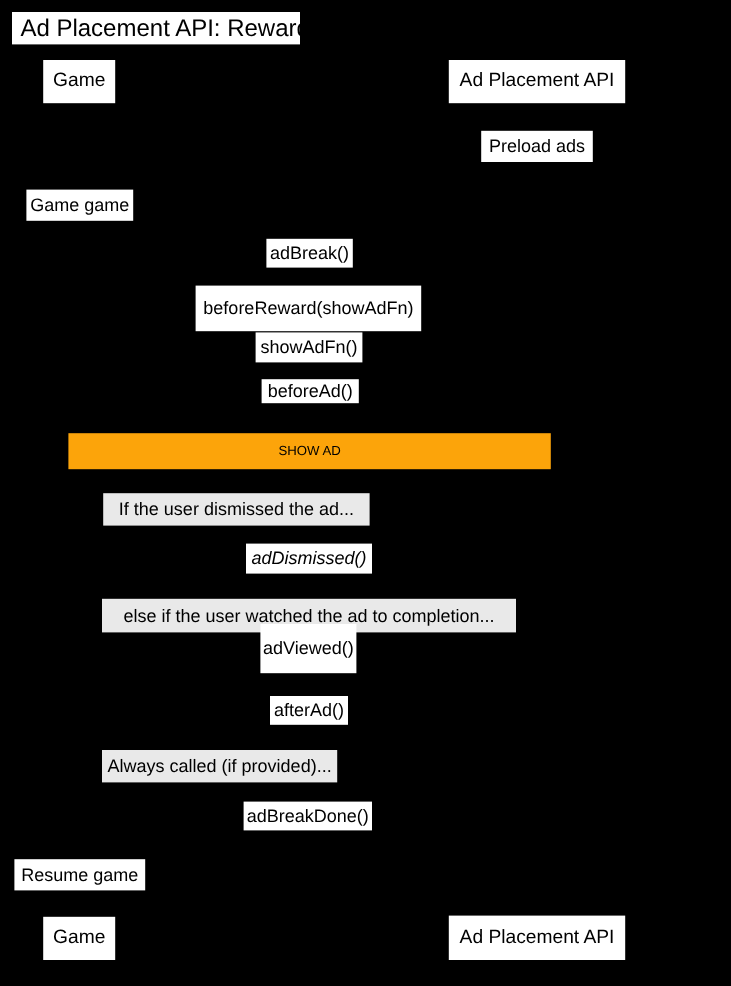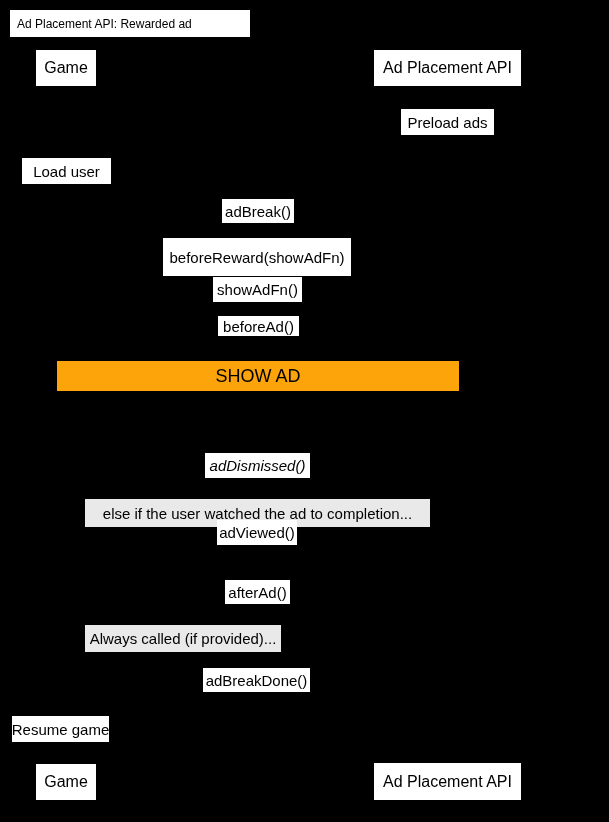--- a/index.html
+++ b/index.html
@@ -27,70 +27,71 @@
     color: var(--text, #000000);
     font-size: 15px;
     line-height: 1;
   }
   .actor {
     font-size: 16px;
   }
   .title {
     justify-content: flex-start;
     padding-left: 7px;
-    font-size: 12px;
+    font-size: 20px;
   }
   .guard {
     background: var(--guard-background, #e9e9e9);
   }
   .showad {
     background: var(--show-ad-background, #fca40a);
-    font-size: 18px;
+    font-size: 11px;
   }
   
   .p-title        { left: 10px;  top: 10px;  width: 240px; height: 27px; }
   .p-game-top     { left: 36px;  top: 50px;  width: 60px;  height: 36px; }
   .p-api-top      { left: 374px; top: 50px;  width: 147px; height: 36px; }
   .p-preload      { left: 401px; top: 109px; width: 93px;  height: 26px; }
   .p-loadgame     { left: 22px;  top: 158px; width: 89px;  height: 26px; }
   .p-adbreak      { left: 222px; top: 199px; width: 72px;  height: 24px; }
   .p-beforereward { left: 163px; top: 238px; width: 188px; height: 38px; }
   .p-showadfn     { left: 213px; top: 277px; width: 89px;  height: 25px; }
   .p-beforead     { left: 218px; top: 316px; width: 81px;  height: 20px; }
   .p-showad       { left: 57px;  top: 361px; width: 402px; height: 30px; }
   .p-guarddism    { left: 86px;  top: 411px; width: 222px; height: 27px; }
   .p-addismissed  { left: 205px; top: 453px; width: 105px; height: 25px; font-style: italic; }
   .p-guardviewed  { left: 85px;  top: 499px; width: 345px; height: 28px; }
-  .p-adviewed     { left: 217px; top: 520px; width: 80px;  height: 25px; }
+  .p-adviewed     { left: 217px; top: 520px; width: 80px;  height: 41px; }
   .p-afterad      { left: 225px; top: 580px; width: 65px;  height: 24px; }
   .p-guardalways  { left: 85px;  top: 625px; width: 196px; height: 27px; }
   .p-adbreakdone  { left: 203px; top: 668px; width: 107px; height: 24px; }
-  .p-resumegame   { left: 12px;  top: 716px; width: 97px; height: 26px; }
+  .p-resumegame   { left: 12px;  top: 716px; width: 109px; height: 26px; }
   .p-game-bottom  { left: 36px;  top: 764px; width: 60px;  height: 36px; }
   .p-api-bottom   { left: 374px; top: 763px; width: 147px; height: 37px; }
 </style>
 </head>
 <body>
 
 <div class="stage">
 
   <div class="box title p-title">Ad Placement API: Rewarded ad</div>
 
   <div class="box actor p-game-top">Game</div>
   <div class="box actor p-api-top">Ad Placement API</div>
 
   <div class="box p-preload">Preload ads</div>
-  <div class="box p-loadgame">Load user</div>
+  <div class="box p-loadgame">Game game</div>
   <div class="box p-adbreak">adBreak()</div>
   <div class="box p-beforereward">beforeReward(showAdFn)</div>
   <div class="box p-showadfn">showAdFn()</div>
   <div class="box p-beforead">beforeAd()</div>
 
   <div class="box showad p-showad">SHOW AD</div>
 
+  <div class="box guard p-guarddism">If the user dismissed the ad...</div>
   <div class="box p-addismissed">adDismissed()</div>
 
   <div class="box guard p-guardviewed">else if the user watched the ad to completion...</div>
   <div class="box p-adviewed">adViewed()</div>
   <div class="box p-afterad">afterAd()</div>
 
   <div class="box guard p-guardalways">Always called (if provided)...</div>
   <div class="box p-adbreakdone">adBreakDone()</div>
 
   <div class="box p-resumegame">Resume game</div>

